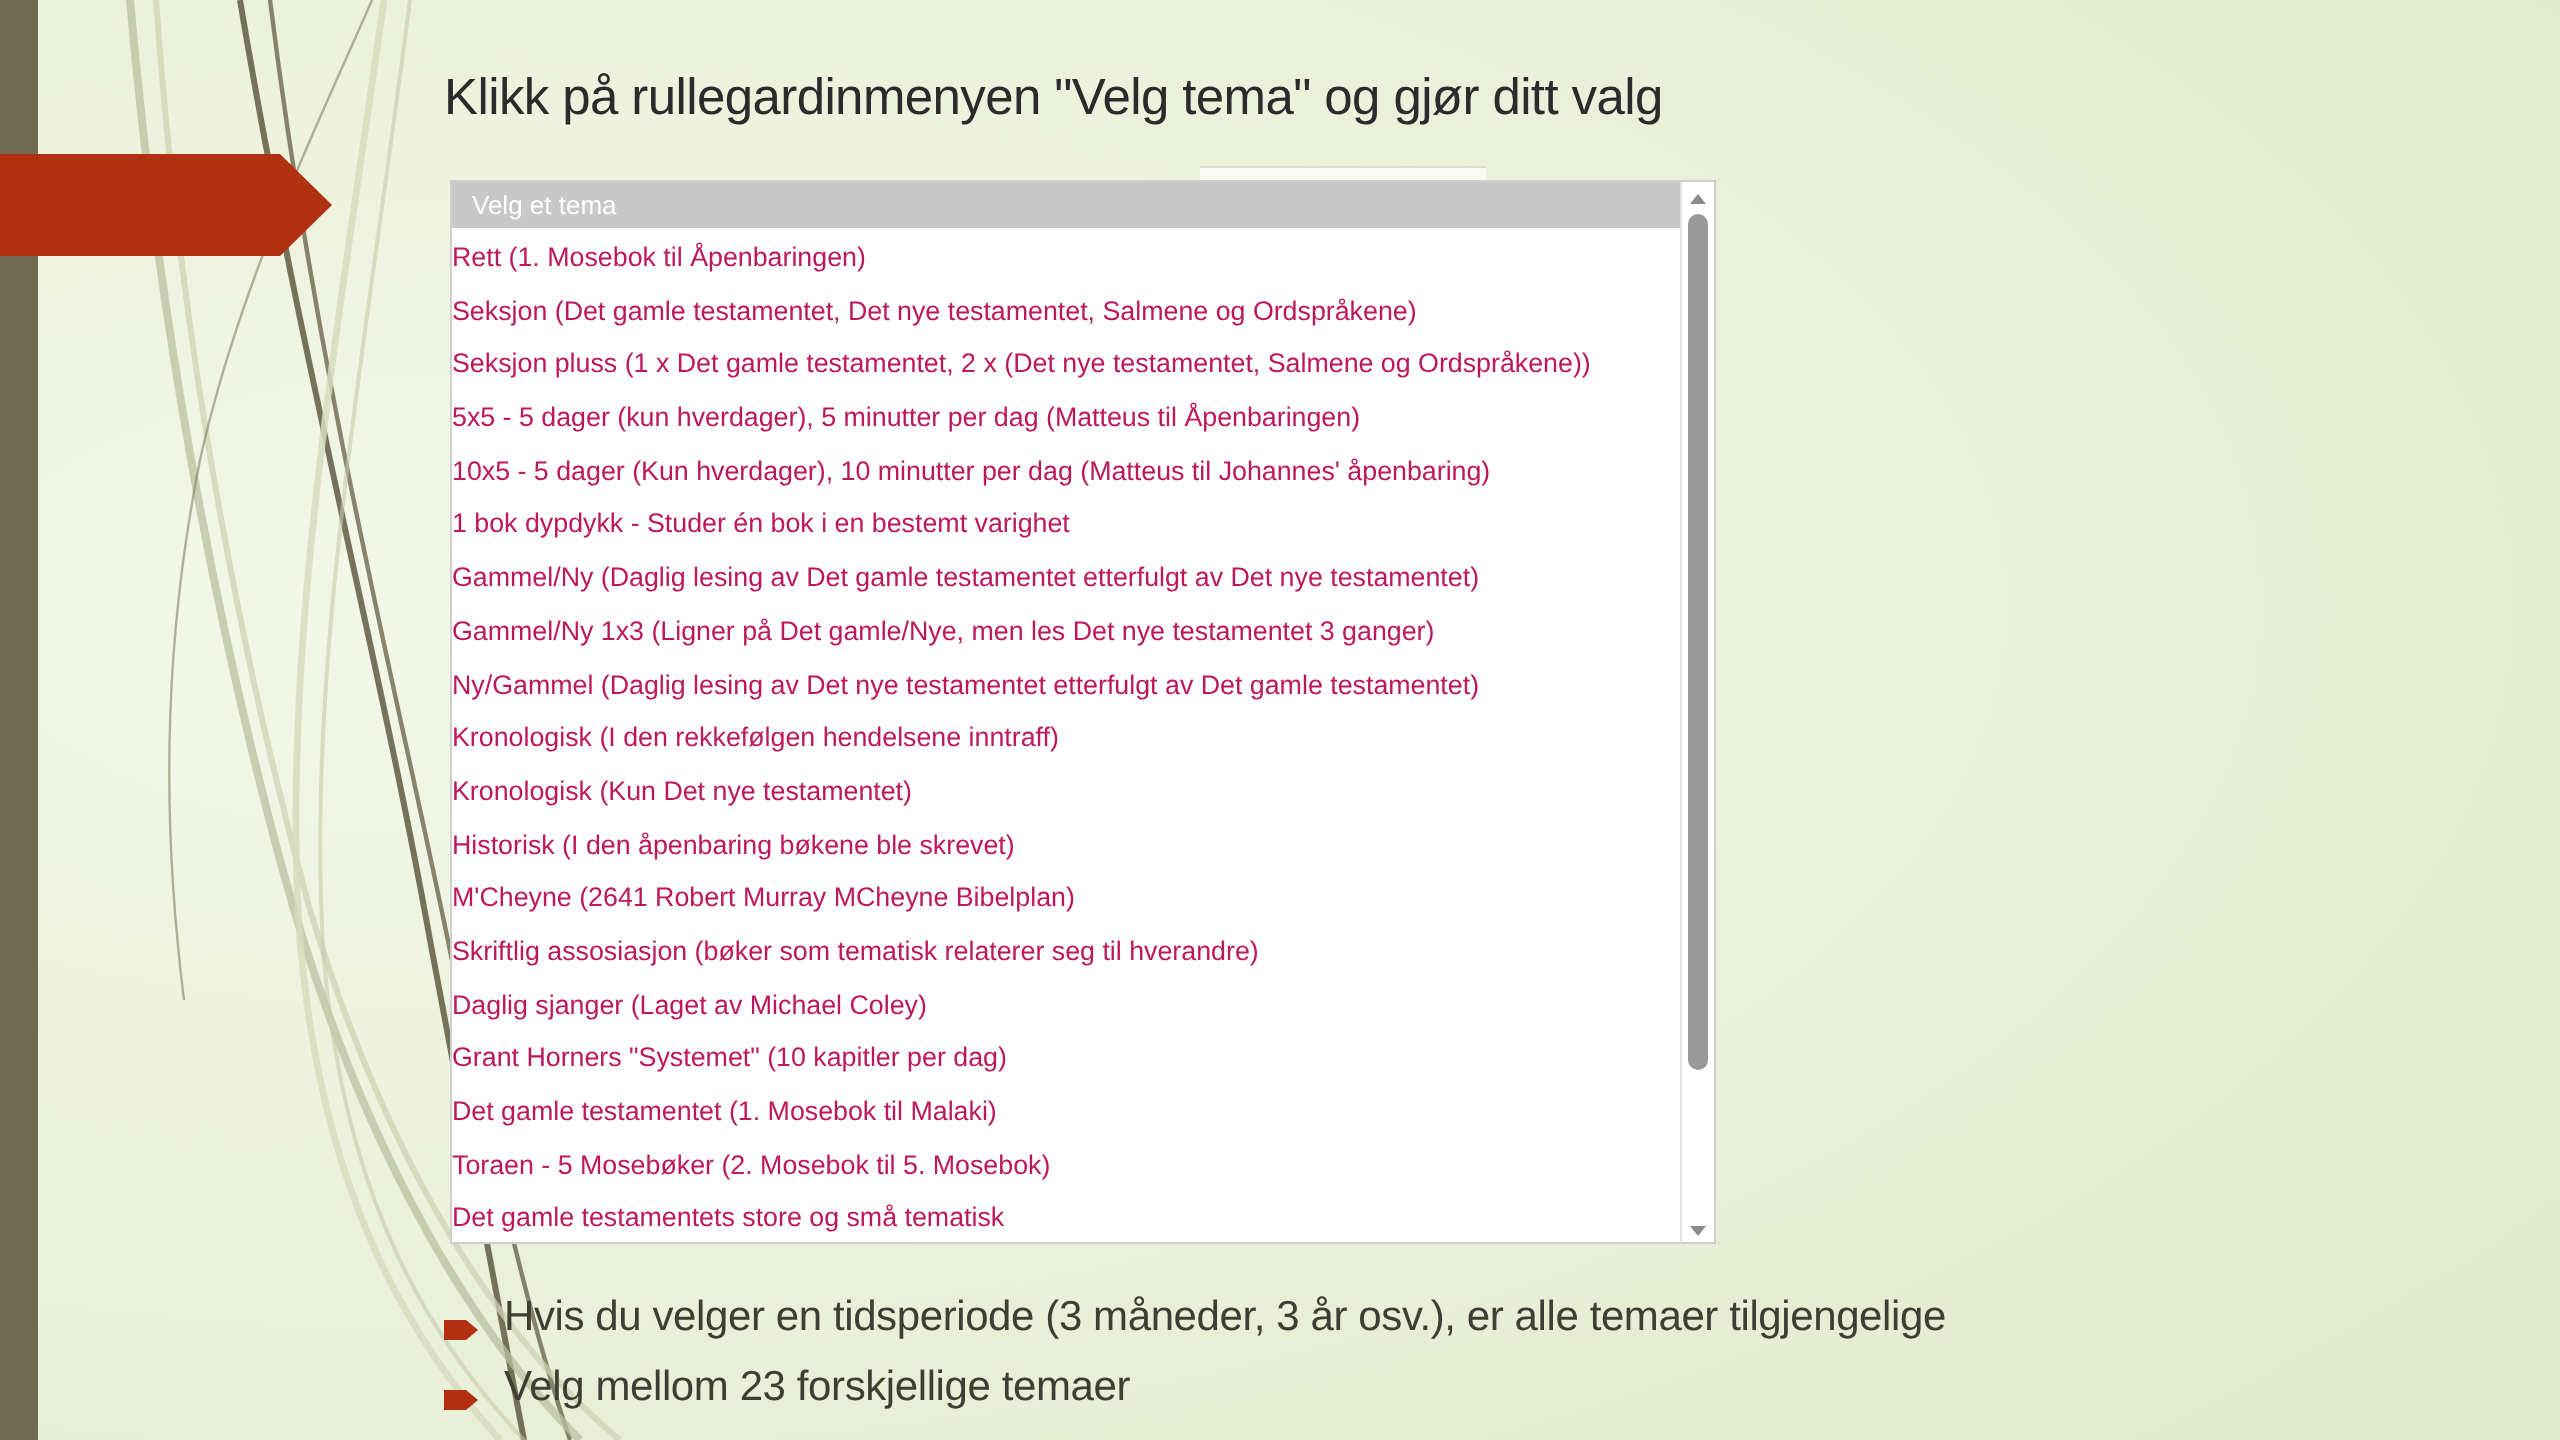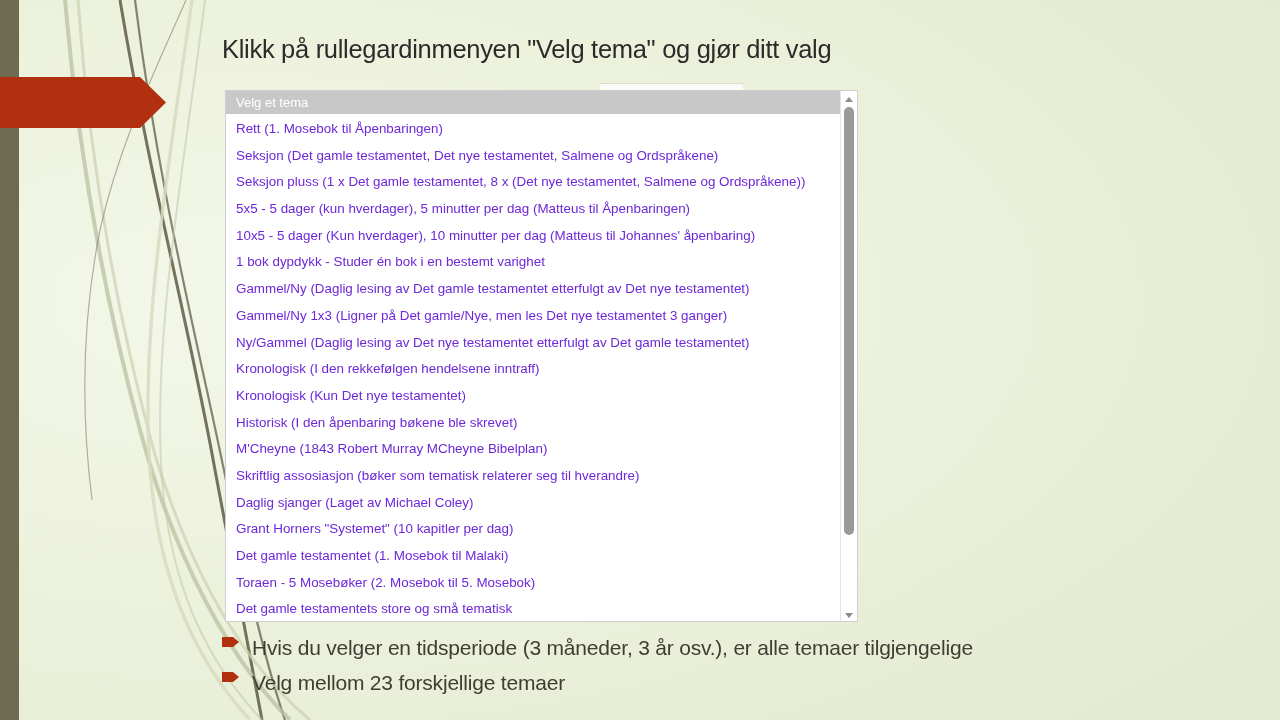--- a/index.html
+++ b/index.html
@@ -97,23 +97,22 @@
   }
 
   .dd-list {
     position: relative;
     padding-top: 2px;
   }
 
   .dd-item {
     height: 26.7px;
     line-height: 26.7px;
-    padding-left: 10px;
     font-size: 13.4px;
-    color: #6d28d9;
+    color: #be185d;
     white-space: nowrap;
     box-sizing: border-box;
   }
 
   
   .dd-scrollbar {
     position: absolute;
     right: 0;
     top: 0;
     width: 17px;
@@ -154,21 +153,21 @@
 
   
   .bullets {
     position: absolute;
     left: 222px;
     top: 636px;
     width: 1010px;
   }
   .bullet-row {
     display: flex;
-    align-items: flex-start;
+    align-items: flex-end;
     height: 35px;
   }
   .bullet-mark {
     width: 30px;
     flex: 0 0 30px;
     display: flex;
     align-items: center;
   }
   .bullet-mark svg { display: block; }
   .bullet-text {
@@ -205,31 +204,31 @@
 
   <div class="combo-stub"></div>
 
   <div class="dropdown">
 
     <div class="dd-header">Velg et tema</div>
 
     <div class="dd-list">
       <div class="dd-item">Rett (1. Mosebok til Åpenbaringen)</div>
       <div class="dd-item">Seksjon (Det gamle testamentet, Det nye testamentet, Salmene og Ordspråkene)</div>
-      <div class="dd-item">Seksjon pluss (1 x Det gamle testamentet, 8 x (Det nye testamentet, Salmene og Ordspråkene))</div>
+      <div class="dd-item">Seksjon pluss (1 x Det gamle testamentet, 2 x (Det nye testamentet, Salmene og Ordspråkene))</div>
       <div class="dd-item">5x5 - 5 dager (kun hverdager), 5 minutter per dag (Matteus til Åpenbaringen)</div>
       <div class="dd-item">10x5 - 5 dager (Kun hverdager), 10 minutter per dag (Matteus til Johannes' åpenbaring)</div>
       <div class="dd-item">1 bok dypdykk - Studer én bok i en bestemt varighet</div>
       <div class="dd-item">Gammel/Ny (Daglig lesing av Det gamle testamentet etterfulgt av Det nye testamentet)</div>
       <div class="dd-item">Gammel/Ny 1x3 (Ligner på Det gamle/Nye, men les Det nye testamentet 3 ganger)</div>
       <div class="dd-item">Ny/Gammel (Daglig lesing av Det nye testamentet etterfulgt av Det gamle testamentet)</div>
       <div class="dd-item">Kronologisk (I den rekkefølgen hendelsene inntraff)</div>
       <div class="dd-item">Kronologisk (Kun Det nye testamentet)</div>
       <div class="dd-item">Historisk (I den åpenbaring bøkene ble skrevet)</div>
-      <div class="dd-item">M'Cheyne (1843 Robert Murray MCheyne Bibelplan)</div>
+      <div class="dd-item">M'Cheyne (2641 Robert Murray MCheyne Bibelplan)</div>
       <div class="dd-item">Skriftlig assosiasjon (bøker som tematisk relaterer seg til hverandre)</div>
       <div class="dd-item">Daglig sjanger (Laget av Michael Coley)</div>
       <div class="dd-item">Grant Horners "Systemet" (10 kapitler per dag)</div>
       <div class="dd-item">Det gamle testamentet (1. Mosebok til Malaki)</div>
       <div class="dd-item">Toraen - 5 Mosebøker (2. Mosebok til 5. Mosebok)</div>
       <div class="dd-item">Det gamle testamentets store og små tematisk</div>
     </div>
 
     <div class="dd-scrollbar">
       <div class="sb-arrow up">

